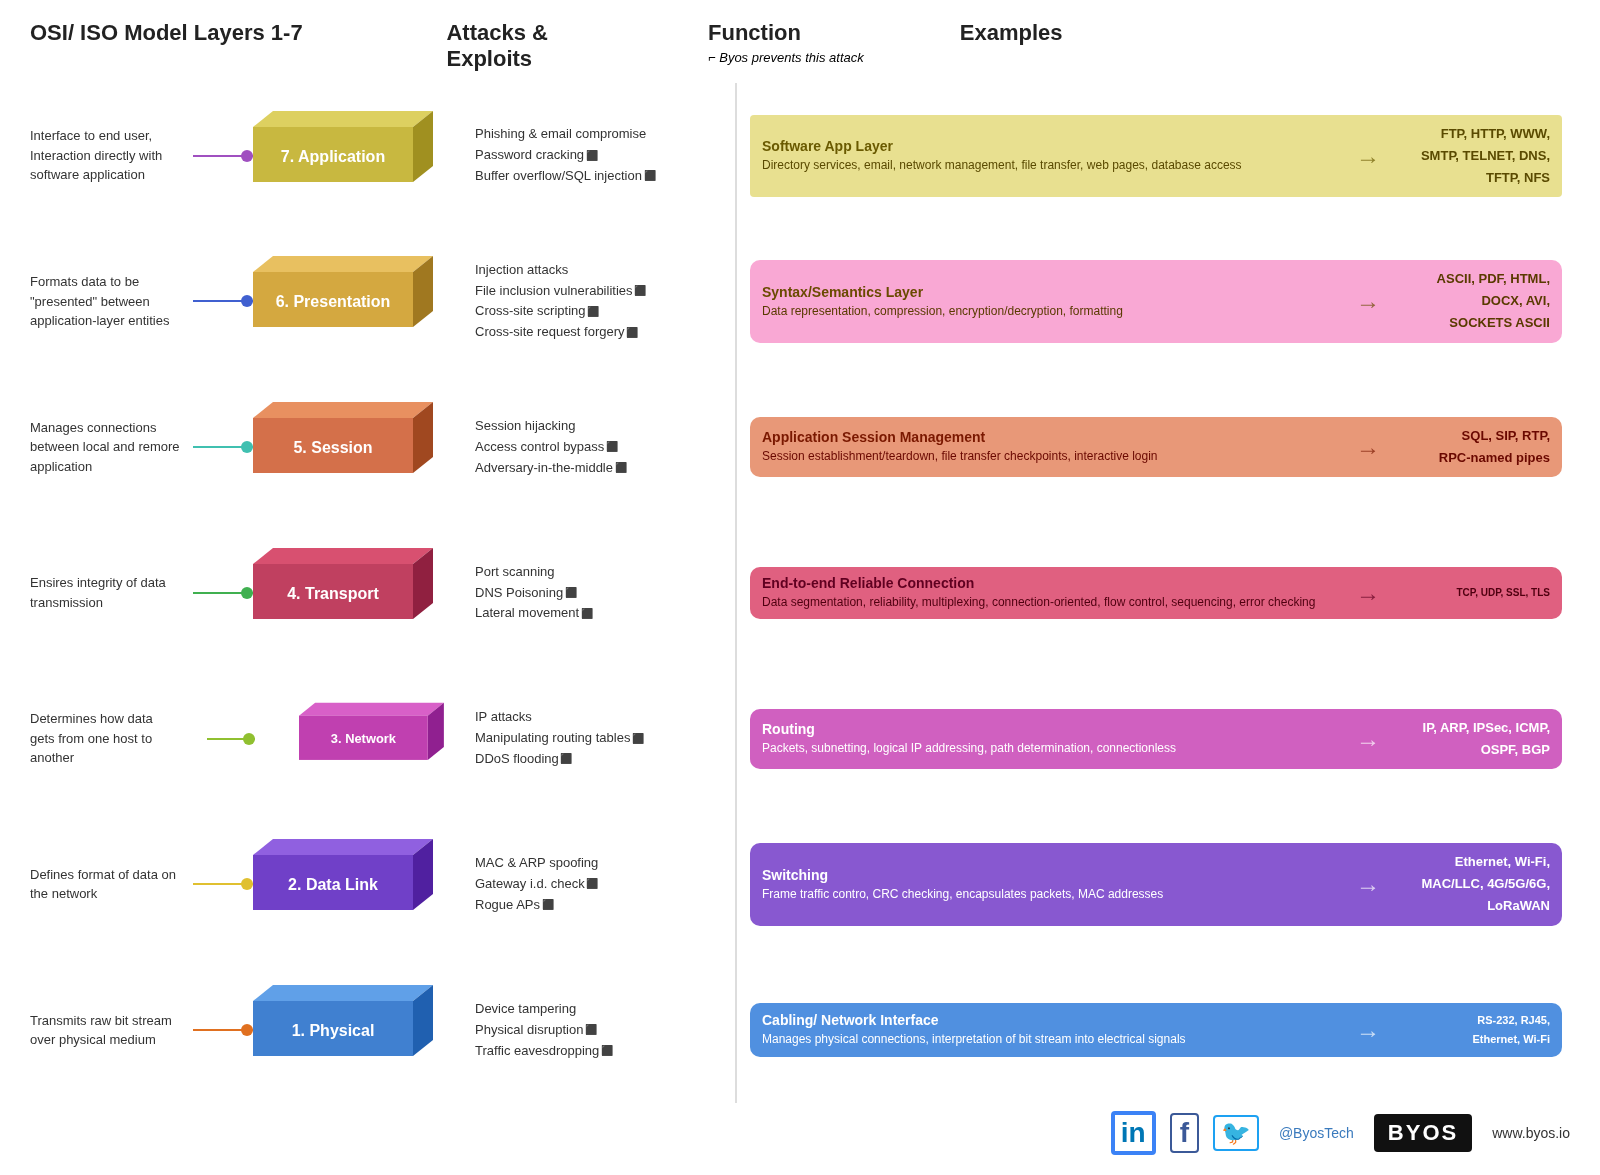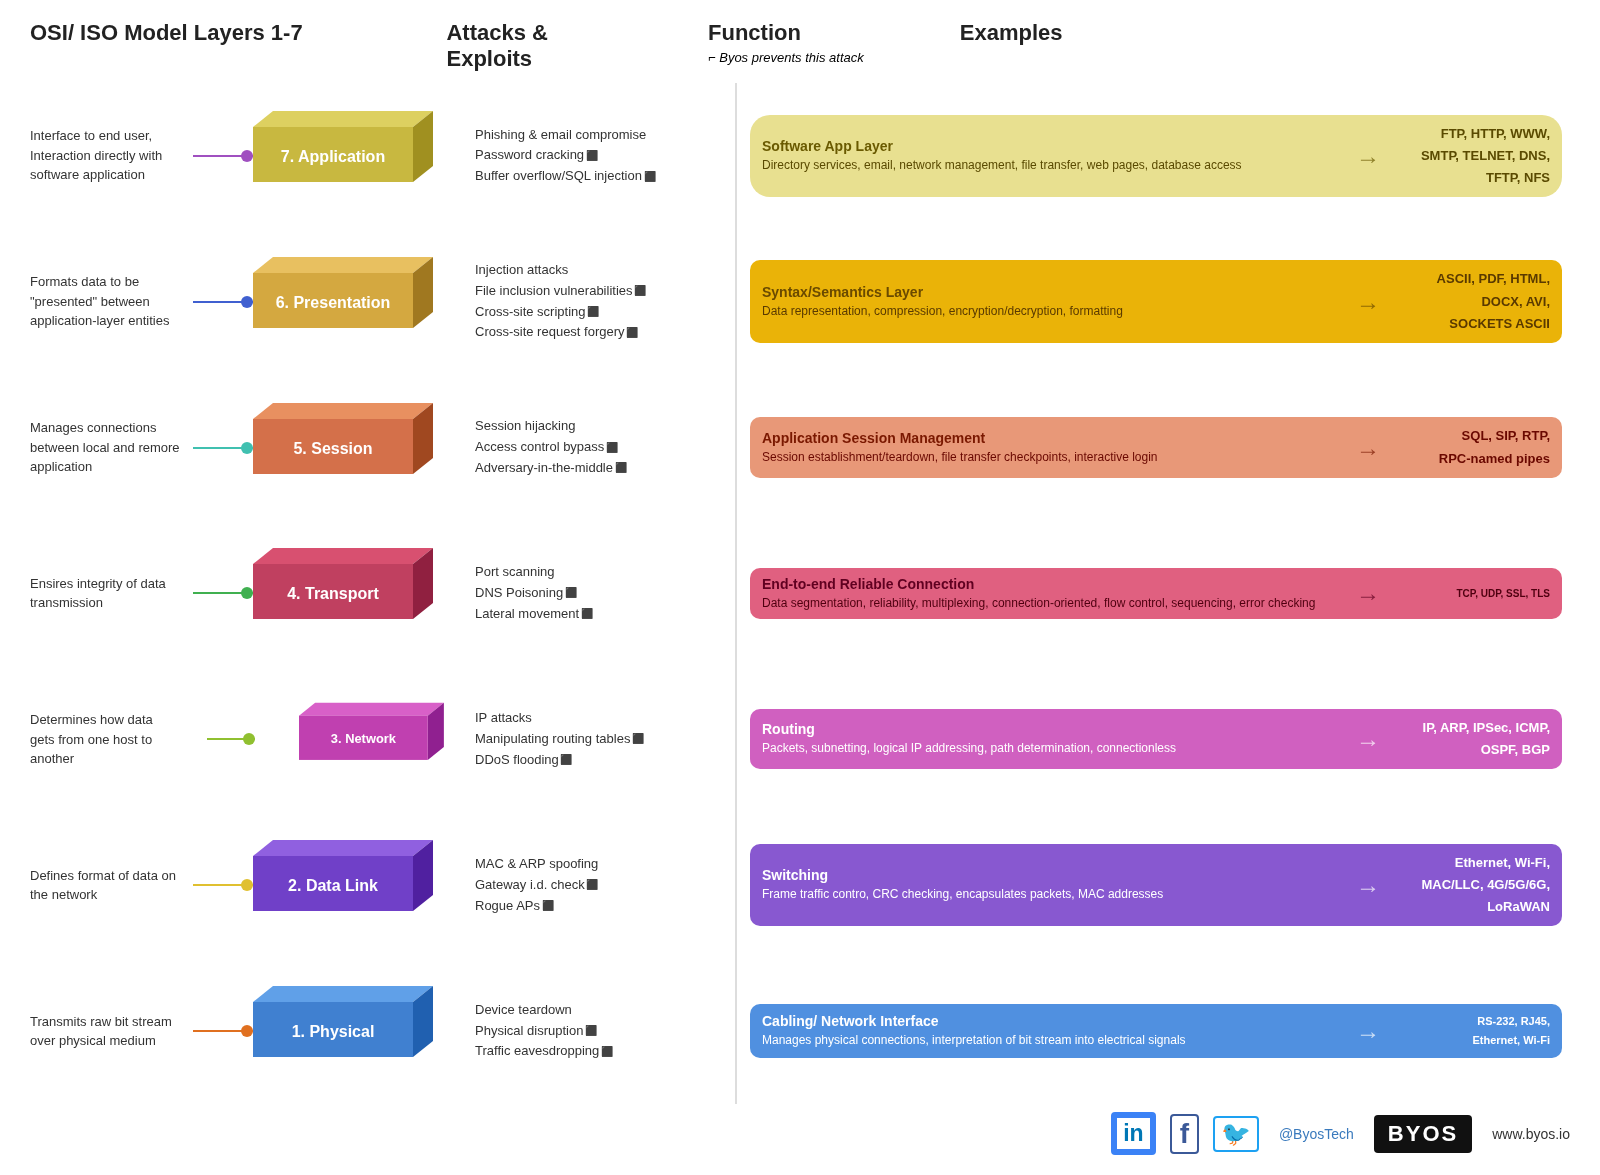--- a/index.html
+++ b/index.html
@@ -124,21 +124,21 @@
             <text x="80" y="50.5" text-anchor="middle" fill="#fff" font-size="16" font-weight="bold" font-family="Arial">7. Application</text>
           </svg>
         </div>
         <div style="width: 270px; padding: 0px 10px 0px 15px; font-size: 13px; color: rgb(51, 51, 51); line-height: 1.6;">
           <div>Phishing &amp; email compromise</div>
           <div style="display: flex; align-items: center;">Password cracking <span style="color:#e07b00; margin-left:2px; font-size:10px;">⬛</span></div>
           <div style="display: flex; align-items: center;">Buffer overflow/SQL injection <span style="color:#e07b00; margin-left:2px; font-size:10px;">⬛</span></div>
         </div>
         <div style="width: 2px; background: rgb(221, 221, 221); align-self: stretch; margin: 0px 5px;"></div>
         <div style="flex: 1 1 0%; padding: 0px 8px;">
-          <div style="background: rgb(232, 224, 144); border-radius: 20px; padding: 8px 12px; display: flex; align-items: center; width: 100%;">
+          <div style="background: rgb(232, 224, 144); border-radius: 4px; padding: 8px 12px; display: flex; align-items: center; width: 100%;">
             <div style="flex: 1 1 0%;">
               <div style="font-size: 14px; font-weight: bold; color: rgb(106, 90, 0); margin-bottom: 3px;">Software App Layer</div>
               <div style="font-size: 12px; color: rgb(90, 74, 0); line-height: 1.4;">Directory services, email, network management, file transfer, web pages, database access</div>
             </div>
             <div style="font-size: 24px; color: rgb(106, 90, 0); margin: 0px 10px; opacity: 0.7;">→</div>
             <div style="font-size: 13px; font-weight: bold; color: rgb(90, 74, 0); text-align: right; min-width: 160px; line-height: 1.7; white-space: pre-line;">FTP, HTTP, WWW,
 SMTP, TELNET, DNS,
 TFTP, NFS</div>
           </div>
         </div>
@@ -158,21 +158,21 @@
           </svg>
         </div>
         <div style="width: 270px; padding: 0px 10px 0px 15px; font-size: 13px; color: rgb(51, 51, 51); line-height: 1.6;">
           <div>Injection attacks</div>
           <div style="display: flex; align-items: center;">File inclusion vulnerabilities <span style="color:#e07b00; margin-left:2px; font-size:10px;">⬛</span></div>
           <div style="display: flex; align-items: center;">Cross-site scripting <span style="color:#e07b00; margin-left:2px; font-size:10px;">⬛</span></div>
           <div style="display: flex; align-items: center;">Cross-site request forgery <span style="color:#e07b00; margin-left:2px; font-size:10px;">⬛</span></div>
         </div>
         <div style="width: 2px; background: rgb(221, 221, 221); align-self: stretch; margin: 0px 5px;"></div>
         <div style="flex: 1 1 0%; padding: 0px 8px;">
-          <div style="background: #eab308; border-radius: 10px; padding: 8px 12px; display: flex; align-items: center; width: 100%;">
+          <div style="background: #f9a8d4; border-radius: 10px; padding: 8px 12px; display: flex; align-items: center; width: 100%;">
             <div style="flex: 1 1 0%;">
               <div style="font-size: 14px; font-weight: bold; color: rgb(106, 74, 0); margin-bottom: 3px;">Syntax/Semantics Layer</div>
               <div style="font-size: 12px; color: rgb(90, 58, 0); line-height: 1.4;">Data representation, compression, encryption/decryption, formatting</div>
             </div>
             <div style="font-size: 24px; color: rgb(106, 74, 0); margin: 0px 10px; opacity: 0.7;">→</div>
             <div style="font-size: 13px; font-weight: bold; color: rgb(90, 58, 0); text-align: right; min-width: 160px; line-height: 1.7; white-space: pre-line;">ASCII, PDF, HTML,
 DOCX, AVI,
 SOCKETS ASCII</div>
           </div>
         </div>
@@ -313,21 +313,21 @@
             <div style="width: 12px; height: 12px; border-radius: 50%; background: rgb(224, 112, 32); position: absolute; right: 0px; top: 50%; transform: translateY(-50%);"></div>
           </div>
           <svg width="200" height="90" viewBox="0 0 200 90">
             <polygon points="20,0 180,0 160,16 0,16" fill="#60a0e8"></polygon>
             <polygon points="160,16 180,0 180,55 160,71" fill="#2060b0"></polygon>
             <rect x="0" y="16" width="160" height="55" fill="#4080d0"></rect>
             <text x="80" y="50.5" text-anchor="middle" fill="#fff" font-size="16" font-weight="bold" font-family="Arial">1. Physical</text>
           </svg>
         </div>
         <div style="width: 270px; padding: 0px 10px 0px 15px; font-size: 13px; color: rgb(51, 51, 51); line-height: 1.6;">
-          <div>Device teardown</div>
+          <div>Device tampering</div>
           <div style="display: flex; align-items: center;">Physical disruption <span style="color:#e07b00; margin-left:2px; font-size:10px;">⬛</span></div>
           <div style="display: flex; align-items: center;">Traffic eavesdropping <span style="color:#e07b00; margin-left:2px; font-size:10px;">⬛</span></div>
         </div>
         <div style="width: 2px; background: rgb(221, 221, 221); align-self: stretch; margin: 0px 5px;"></div>
         <div style="flex: 1 1 0%; padding: 0px 8px;">
           <div style="background: rgb(80, 144, 224); border-radius: 10px; padding: 8px 12px; display: flex; align-items: center; width: 100%;">
             <div style="flex: 1 1 0%;">
               <div style="font-size: 14px; font-weight: bold; color: rgb(255, 255, 255); margin-bottom: 3px;">Cabling/ Network Interface</div>
               <div style="font-size: 12px; color: rgb(255, 255, 255); line-height: 1.4;">Manages physical connections, interpretation of bit stream into electrical signals</div>
             </div>
@@ -335,21 +335,21 @@
             <div style="font-size: 11px; font-weight: bold; color: rgb(255, 255, 255); text-align: right; min-width: 160px; line-height: 1.7; white-space: pre-line;">RS-232, RJ45,
 Ethernet, Wi-Fi</div>
           </div>
         </div>
       </div>
     </div>
 
   <div class="footer">
     <div class="social-icons">
 
-      <span class="social-icon" style="color:#0077b5; font-weight:bold; font-size:23px; border:6px solid #3b82f6; padding:2px 6px; border-radius:4px;">in</span>
+      <span class="social-icon" style="color:#0077b5; font-weight:bold; font-size:28px; border:4px solid #3b82f6; padding:2px 6px; border-radius:4px;">in</span>
 
       <span class="social-icon" style="color:#3b5998; font-weight:bold; font-size:28px; border:2px solid #3b5998; padding:2px 8px; border-radius:4px;">f</span>
 
       <span class="social-icon" style="color:#1da1f2; font-weight:bold; font-size:24px; border:2px solid #1da1f2; padding:2px 6px; border-radius:4px;">🐦</span>
     </div>
     <div style="color:#3a7abd; font-size:14px;">@ByosTech</div>
     <div class="byos-logo">BYOS</div>
     <div style="font-size:14px; color:#333;">www.byos.io</div>
   </div>
 </div>

